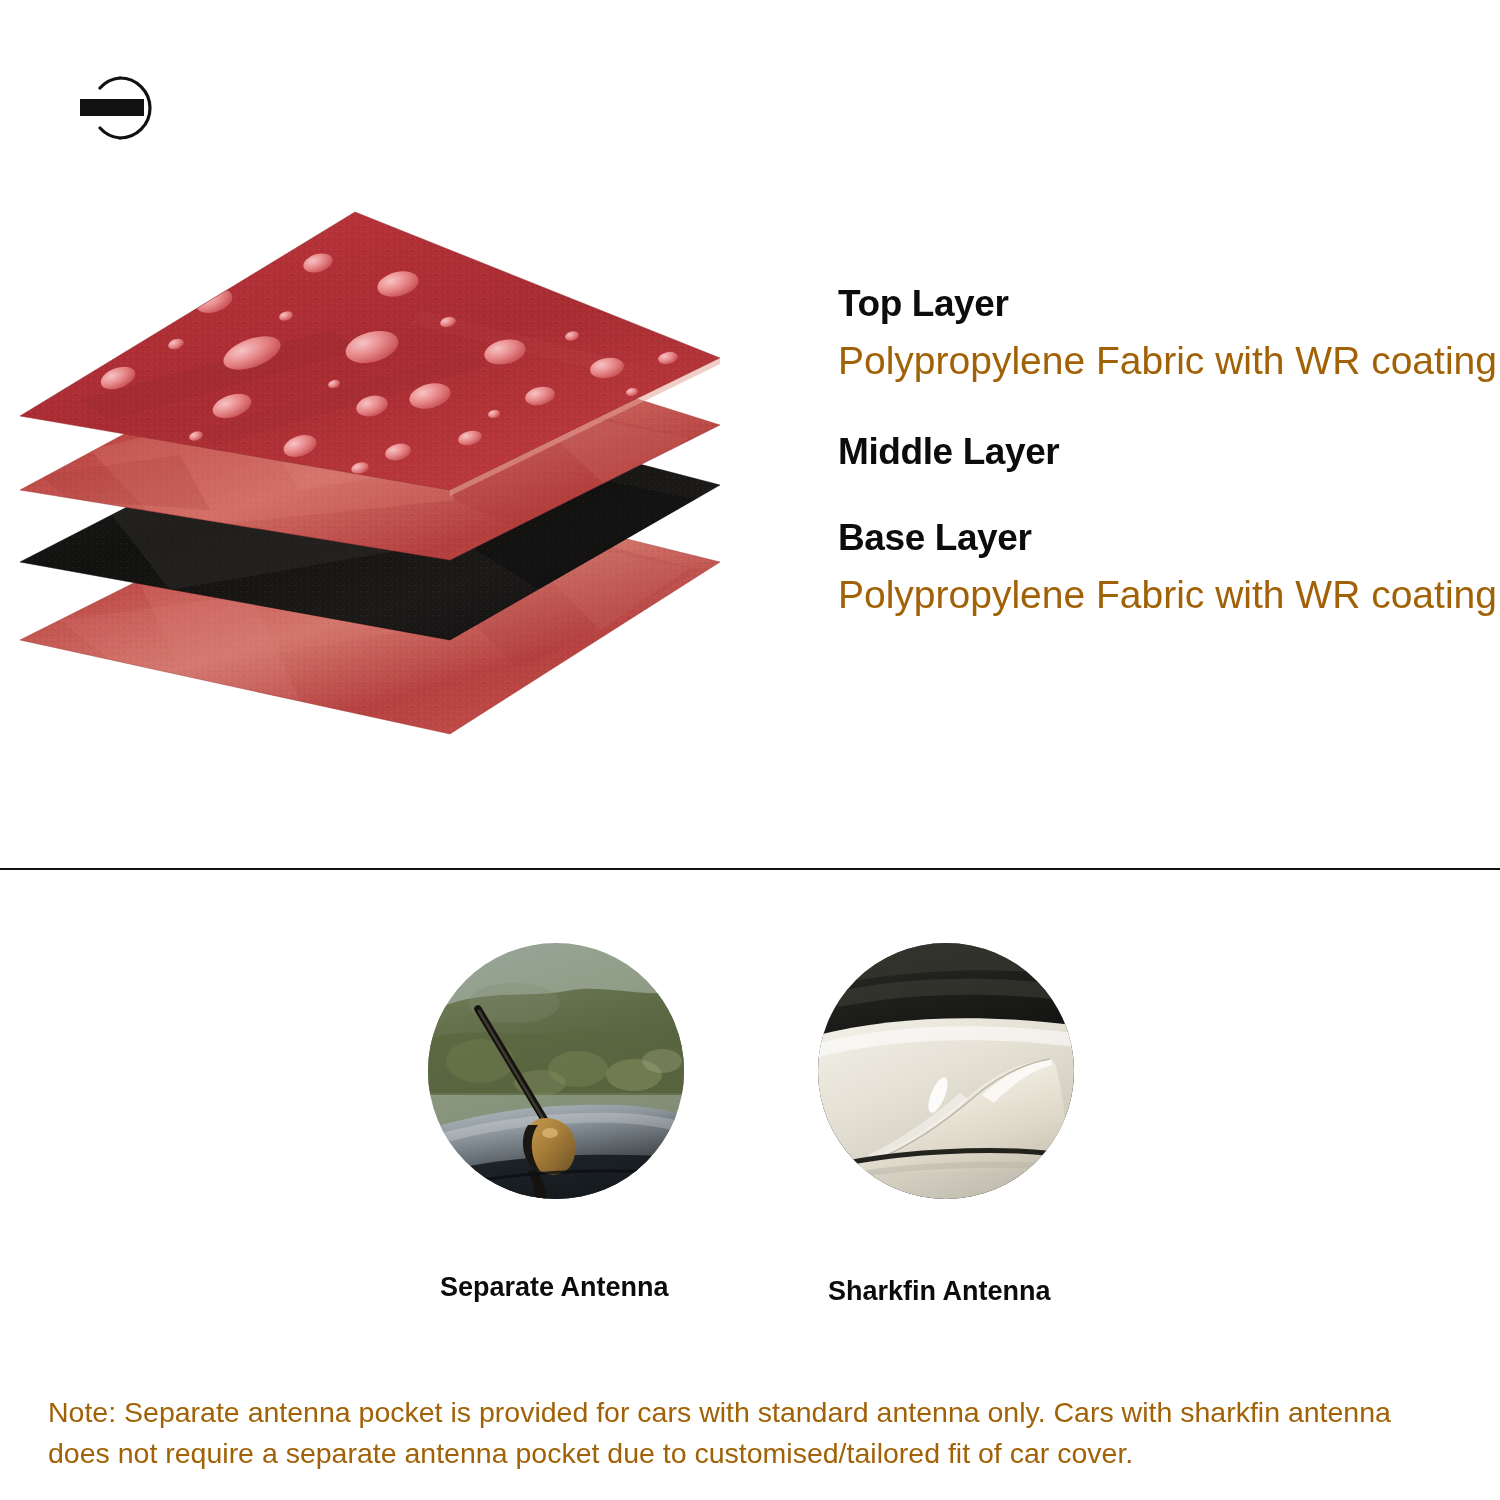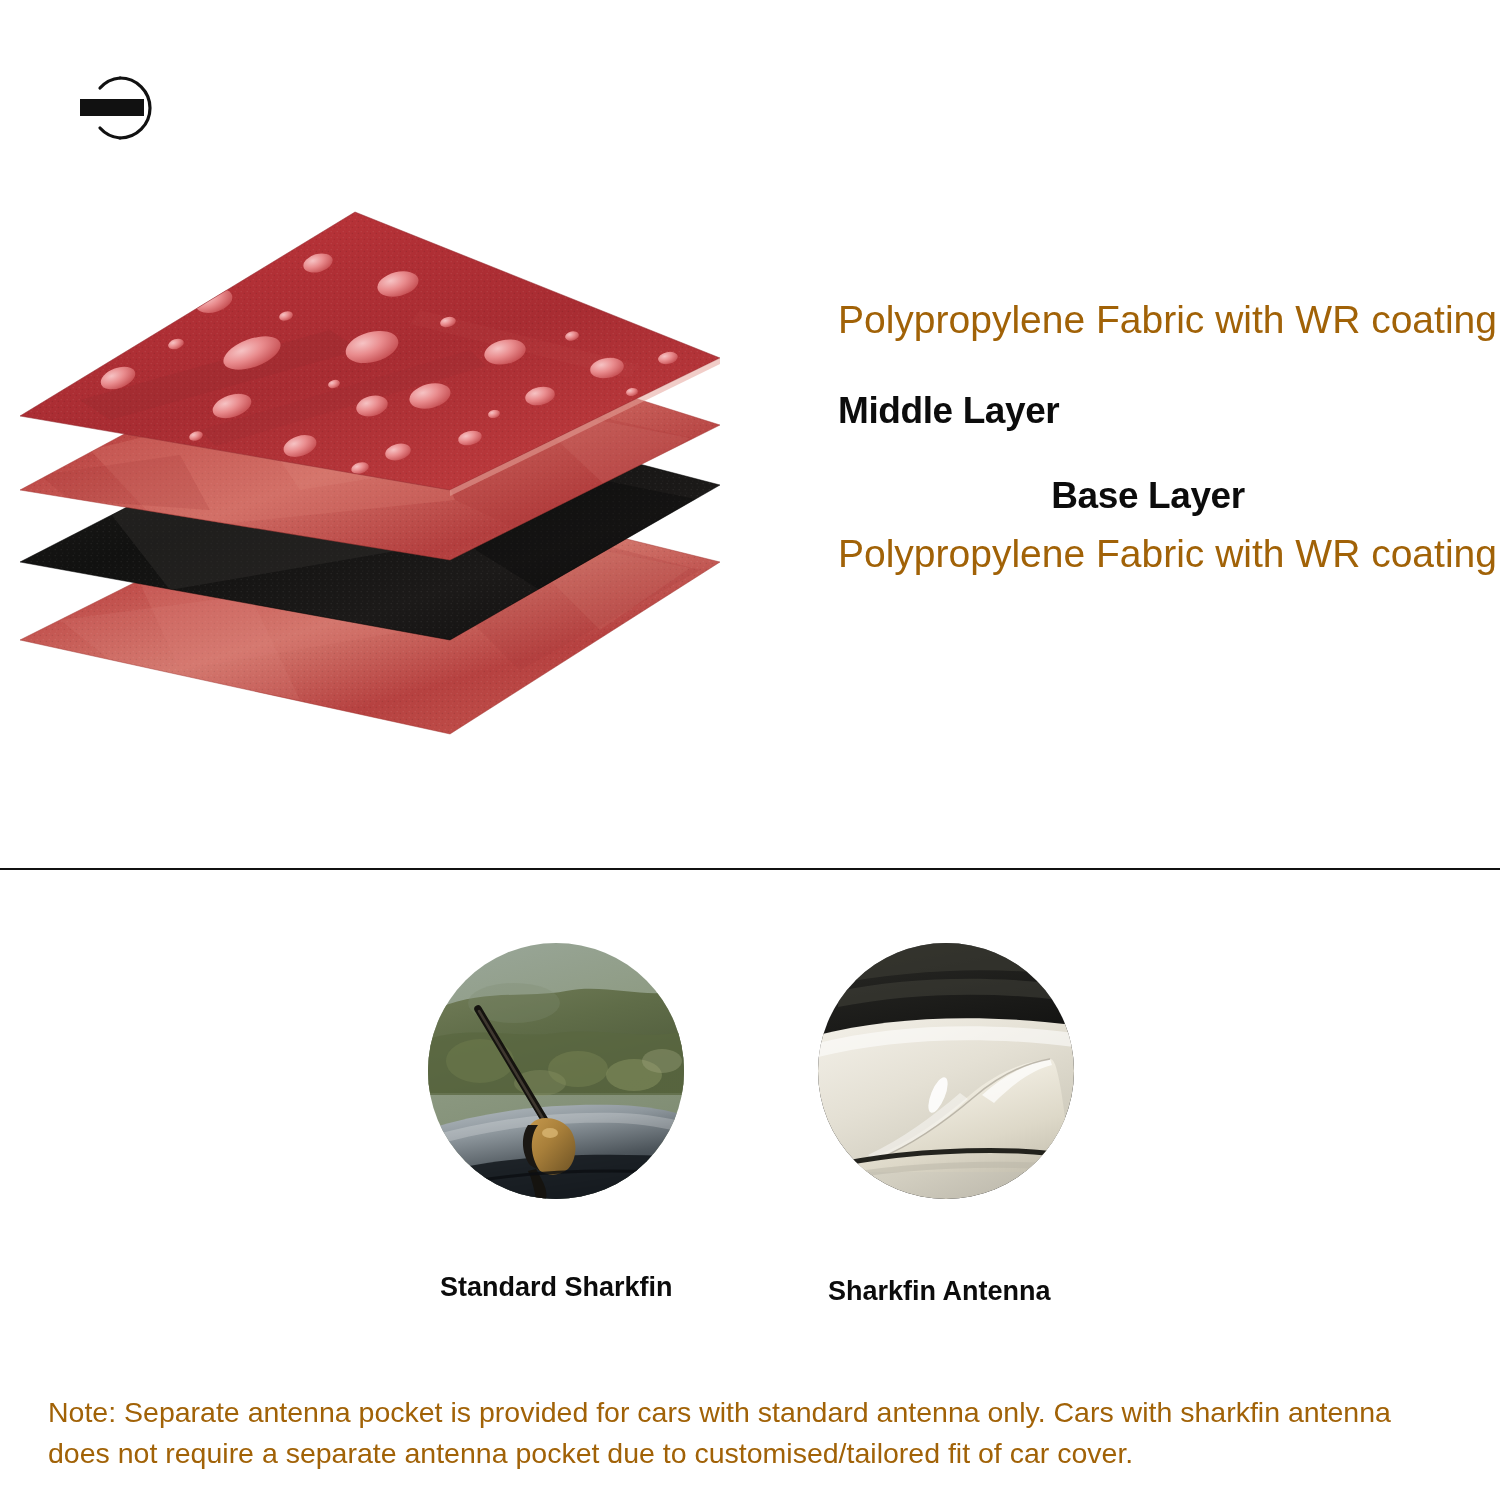--- a/index.html
+++ b/index.html
@@ -37,21 +37,21 @@
   .layers-stage svg { display: block; }
 
   
   .legend {
     position: absolute;
     left: 838px;
     top: 283px;
     width: 620px;
   }
   .legend-block { margin-bottom: 44px; }
-  .legend-block:last-child { margin-bottom: 0; text-align: center; }
+  .legend-block:last-child { margin-bottom: 0; }
   .legend-title {
     font-size: 37px;
     font-weight: bold;
     letter-spacing: -0.4px;
     line-height: 1.12;
     color: #0c0c0c;
     white-space: nowrap;
   }
   .legend-desc {
     font-size: 39px;
@@ -269,20 +269,21 @@
       </g>
       <polygon points="355,12 720,158 450,290 20,216" fill="none" stroke="#932c31" stroke-width="1" opacity="0.5"></polygon>
 
       <polygon points="720,158 450,290 450,296 720,164" fill="#e6a49a" opacity="0.55"></polygon>
     </g>
   </svg>
 </div>
 
 <div class="legend">
   <div class="legend-block">
+    <div class="legend-title">Top Layer</div>
     <div class="legend-desc">Polypropylene Fabric with WR coating</div>
   </div>
   <div class="legend-block">
     <div class="legend-title">Middle Layer</div>
   </div>
   <div class="legend-block">
     <div class="legend-title">Base Layer</div>
     <div class="legend-desc">Polypropylene Fabric with WR coating</div>
   </div>
 </div>
@@ -388,17 +389,17 @@
         </g>
 
         <path d="M0,226 C60,212 130,206 200,208 C226,209 244,212 256,215" stroke="#14140f" stroke-width="5" fill="none" opacity="0.92"></path>
         <path d="M0,238 C70,224 150,218 256,224" stroke="#b9b5a8" stroke-width="6" fill="none" opacity="0.5"></path>
       </svg>
     </div>
   </div>
 </div>
 
 <div class="antenna-captions">
-  <div class="antenna-caption std">Standard Sharkfin</div>
+  <div class="antenna-caption std">Separate Antenna</div>
   <div class="antenna-caption fin">Sharkfin Antenna</div>
 </div>
 
 <div class="note">Note: Separate antenna pocket is provided for cars with standard antenna only. Cars with sharkfin antenna does not require a separate antenna pocket due to customised/tailored fit of car cover.</div>
 
 </body></html>

